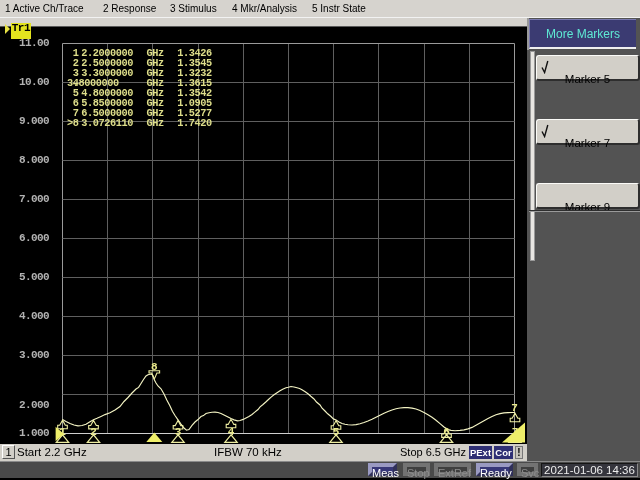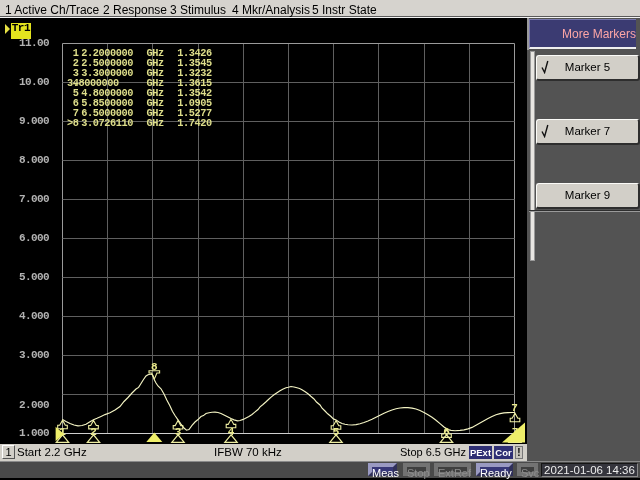--- a/index.html
+++ b/index.html
@@ -1,32 +1,32 @@
 <!DOCTYPE html>
 <html><head><meta charset="utf-8"><style>
 *{margin:0;padding:0;box-sizing:border-box}
 html,body{width:640px;height:480px;overflow:hidden;background:#000;font-family:"Liberation Sans",sans-serif;-webkit-font-smoothing:antialiased}
 #root{position:relative;width:640px;height:480px;background:#000}
-#menubar{position:absolute;left:0;top:0;width:640px;height:17px;background:#d6d3ce;border-bottom:1px solid #5a5a5a;color:#000;font-size:12px}
+#menubar{position:absolute;left:0;top:0;width:640px;height:27px;background:#d6d3ce;border-bottom:1px solid #5a5a5a;color:#000;font-size:10px}
 #mbline{position:absolute;left:0;top:17px;width:640px;height:1px;background:#f2f2f2}
 #menubar span{position:absolute;top:3px}
 svg.plot{position:absolute;left:0;top:0}
 .md{font:bold 11px "Liberation Mono",monospace;fill:#e8e88a}
 #trline{position:absolute;left:0;top:23px;height:12px;width:527px}
 #trwedge{position:absolute;left:5px;top:1px;width:0;height:0;border-left:5px solid #e8e244;border-top:5px solid transparent;border-bottom:5px solid transparent}
 #trbox{position:absolute;left:11px;top:0;width:20px;height:16px;background:#e3e31e;color:#000;font:bold 11px "Liberation Mono",monospace;letter-spacing:-0.36px;text-align:center;line-height:11px}
 #trtext{position:absolute;left:36px;top:0;color:#eeeb8e;font:bold 11px "Liberation Mono",monospace;letter-spacing:-0.36px;line-height:11px;white-space:pre}
 .mr{position:absolute;height:10px;color:#dede8a;font:bold 10.3px "Liberation Mono",monospace;letter-spacing:-0.42px;line-height:10px}
 .mr span{position:absolute;white-space:pre}
 .yl{position:absolute;width:49px;text-align:right;color:#b2b2b2;font:bold 11px "Liberation Mono",monospace;letter-spacing:-0.6px;line-height:11px;left:0}
 #panel{position:absolute;left:527px;top:18px;width:113px;height:443px;background:#535353}
-#ptitle{position:absolute;left:2px;top:1px;width:107px;height:30px;background:#3b3b72;border-top:1px solid #7a7ab0;border-left:1px solid #7a7ab0;border-bottom:2px solid #efefef;color:#fca5a5;font-size:12px;text-align:right;line-height:28px}
+#ptitle{position:absolute;left:2px;top:1px;width:107px;height:30px;background:#3b3b72;border-top:1px solid #7a7ab0;border-left:1px solid #7a7ab0;border-bottom:2px solid #efefef;color:#5eead4;font-size:12px;text-align:center;line-height:28px}
 #pstrip{position:absolute;left:3px;top:33px;width:5px;height:210px;background:#e8e6e2;border:1px solid #999}
 .btn{position:absolute;left:9px;width:104px;height:26px;background:#d2cfc8;border-radius:3px;border-top:1px solid #fbfbf8;border-left:1px solid #fbfbf8;border-right:2px solid #2e2e2e;border-bottom:2px solid #2e2e2e;color:#000;font-size:11.5px;text-align:center}
-.btn span{display:inline-block;margin-top:5px}
+.btn span{display:inline-block;margin-top:17px}
 .btn.press{background:#505050;color:#fff;border-top:1px solid #222;border-left:1px solid #222;border-right:2px solid #d8d8d8;border-bottom:2px solid #d8d8d8}
 .chk{position:absolute;left:4px;top:4px;width:8px;height:14px}
 .sep{position:absolute;left:2px;width:111px;height:2px;border-top:1px solid #2e2e2e;border-bottom:1px solid #9a9a9a}
 #chbar{position:absolute;left:0;top:444px;width:527px;height:17px;background:#d2cfc8;color:#000;font-size:11.5px}
 #chbar .t{position:absolute;top:2px}
 #ch1{position:absolute;left:2px;top:1px;width:13px;height:14px;border:1px solid;border-color:#fff #555 #555 #fff;text-align:center;font-size:11px;line-height:13px}
 .bluebox{position:absolute;top:2px;height:13px;background:#2f2f74;color:#fff;font-size:9.5px;text-align:center;line-height:13px;font-weight:bold}
 #exc{position:absolute;left:515px;top:2px;width:8px;height:13px;border:1px solid #777;background:#c8c5be;color:#000;font-size:10px;line-height:12px;text-align:center;font-weight:bold}
 #stbar{position:absolute;left:0;top:461px;width:640px;height:17px;background:#4a4a4a;border-top:1px solid #8a8a8a;font-size:11px}
 .sitem{position:absolute;top:1px;height:13px;line-height:13px;text-align:center;border:4px solid #737373}

